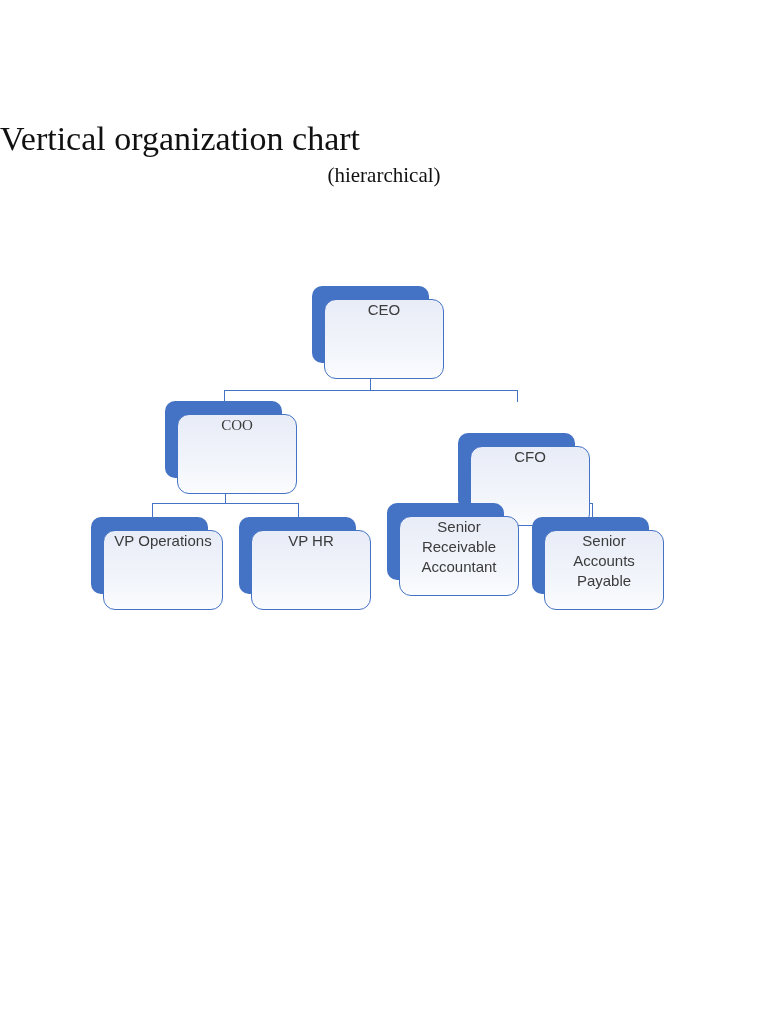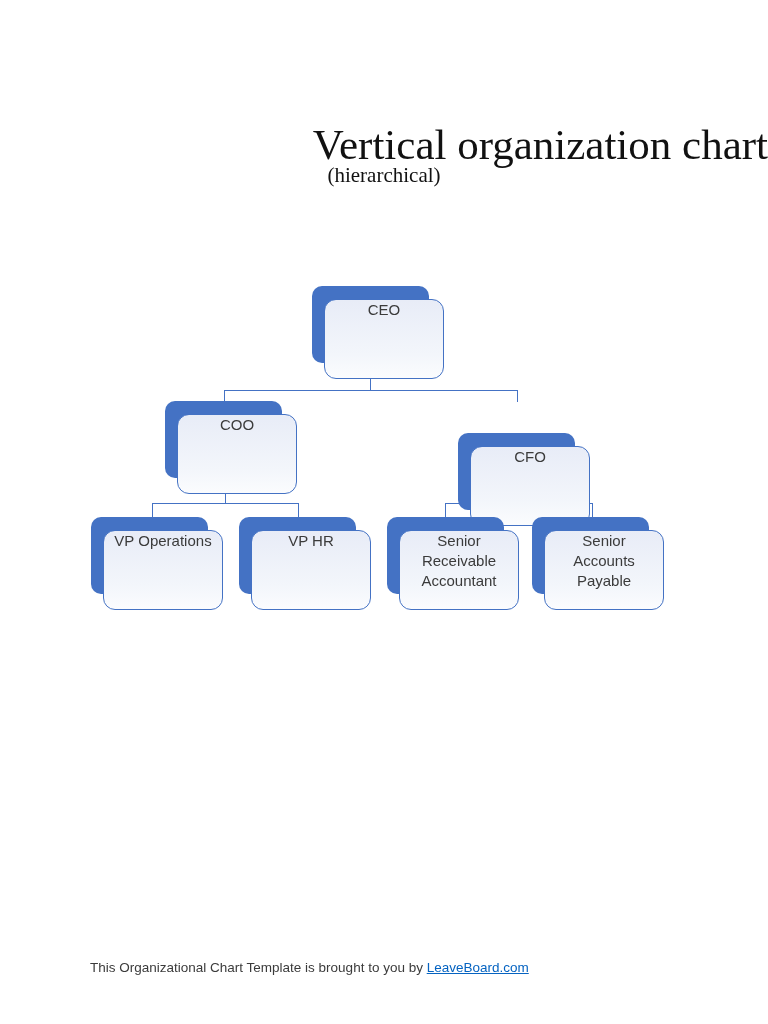--- a/index.html
+++ b/index.html
@@ -11,24 +11,24 @@
     overflow: hidden;
     font-family: "Liberation Sans", sans-serif;
   }
 
   
   .title {
     position: absolute;
     top: 118px;
     left: 0;
     width: 768px;
-    text-align: right;
+    text-align: left;
     font-family: "Liberation Serif", serif;
     font-weight: 400;
-    font-size: 43px;
+    font-size: 34px;
     line-height: 1.25;
     color: #111111;
     margin: 0;
   }
   .subtitle {
     position: absolute;
     top: 163px;
     left: 0;
     width: 768px;
     text-align: center;
@@ -61,25 +61,25 @@
     display: block;
     max-width: 112px;
     text-align: center;
     font-size: 15px;
     line-height: 20px;
     color: #3B3B3B;
   }
   .card.narrow .lbl { max-width: 92px; }
 
   .pos-ceo { left: 312px; top: 286px; }
-  .pos-coo { left: 165px; top: 401px; }
+  .pos-coo { left: 165px; top: 401px; font-family: Liberation Serif, serif; }
   .pos-cfo { left: 458px; top: 401px; margin-top: 32px; }
   .pos-vp-operations { left: 91px;  top: 517px; padding-left: 12px; }
   .pos-vp-hr         { left: 239px; top: 517px; padding-left: 32px; }
-  .pos-sr-receivable { left: 387px; top: 517px; }
+  .pos-sr-receivable { left: 387px; top: 503px; }
   .pos-sr-payable    { left: 532px; top: 517px; }
 
   
   .line { position: absolute; background: #4472C4; }
   .vline { width: 1px; }
   .hline { height: 1px; }
 
   .l-ceo-drop   { left: 370px; top: 378px; height: 13px; }
   .l-bus1       { left: 224px; top: 390px; width: 294px; }
   .l-bus1-left  { left: 224px; top: 390px; height: 12px; }
@@ -177,17 +177,14 @@
 
     <div class="card narrow pos-sr-payable">
       <div class="back"></div>
       <div class="front">
         <span class="lbl">Senior Accounts Payable</span>
       </div>
     </div>
 
   </div>
 
-  <div class="footer">
-    <span>This Organizational Chart Template is brought to you by </span><a href="#">LeaveBoard.com</a>
-  </div>
 
 </div>
 
 </body></html>

